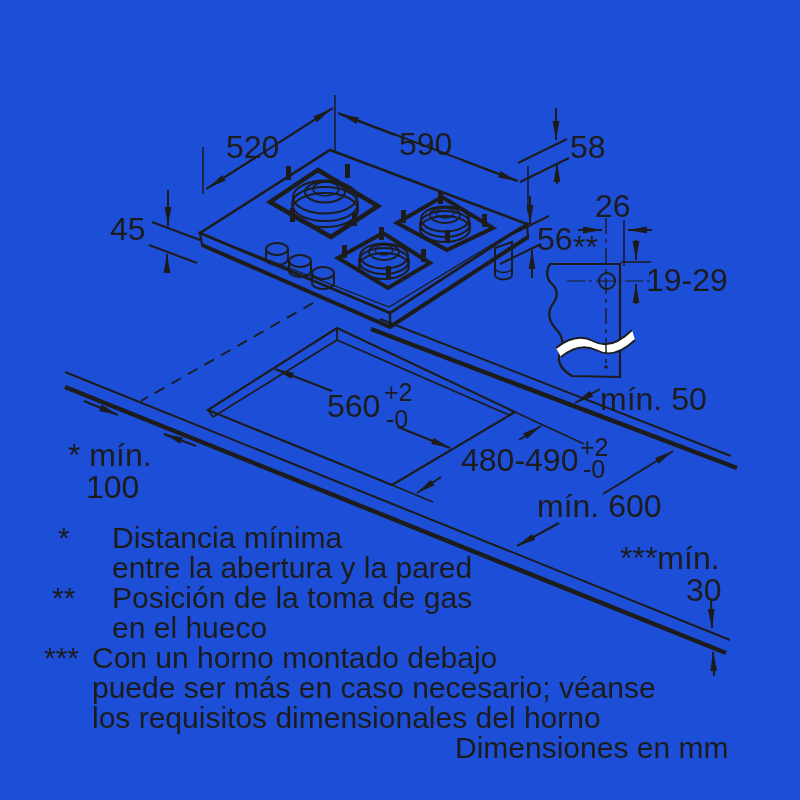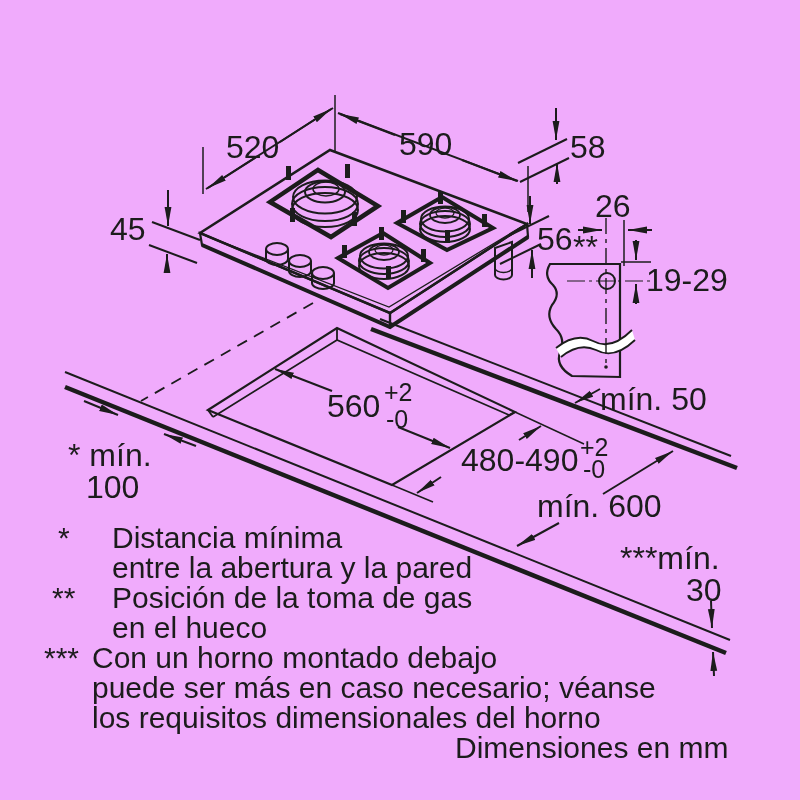--- a/index.html
+++ b/index.html
@@ -1,16 +1,16 @@
 <!DOCTYPE html>
 <html><head>
 <meta charset="utf-8">
 <style>
   html,body{margin:0;padding:0;background:#ffffff;}
-  .stage{width:800px;height:800px;position:relative;background:#f0abfc;overflow:hidden;}
+  .stage{width:800px;height:800px;position:relative;background:#1d4ed8;overflow:hidden;}
   svg{display:block;}
   text{font-family:"Liberation Sans","DejaVu Sans",sans-serif;fill:#1c1c1c;}
   .dim{font-size:32px;}
   .tol{font-size:25px;}
   .fn{font-size:30px;}
   .ln{stroke:#1c1c1c;fill:none;}
 </style>
 </head>
 <body>
 

